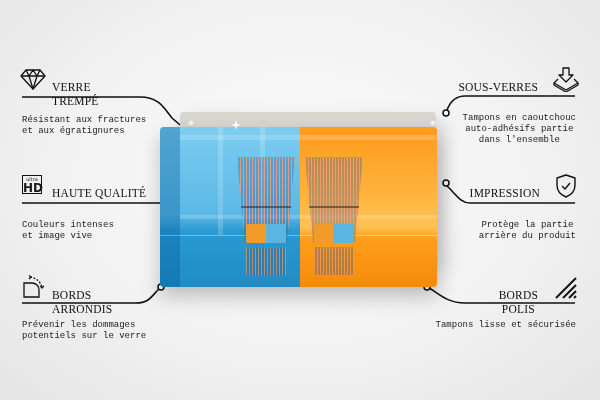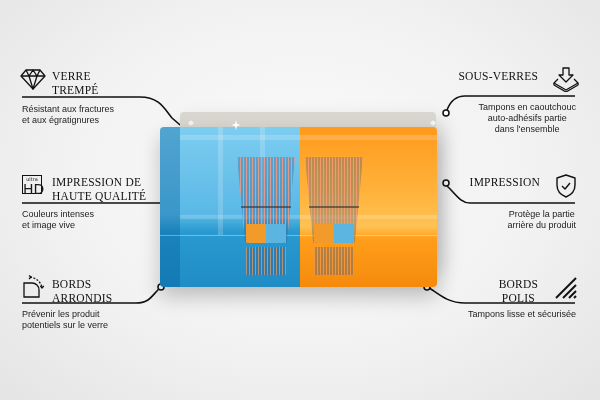--- a/index.html
+++ b/index.html
@@ -2,27 +2,27 @@
 <html><head>
 <meta charset="utf-8">
 <style>
   html, body { margin: 0; padding: 0; }
   body {
     width: 600px; height: 400px; overflow: hidden; position: relative;
     background: radial-gradient(ellipse at 50% 45%, #fbfbfb 0%, #f2f2f2 55%, #e4e4e4 100%);
     font-family: "DejaVu Serif", "Liberation Serif", serif;
     color: #1a1a1a;
   }
-  .abs { position: absolute; }
+  .abs { position: absolute; margin-top: 11px; }
   .title {
     font-family: "Liberation Serif", "DejaVu Serif", serif;
     font-size: 11.5px; line-height: 14px; letter-spacing: 0.2px; color: #111;
   }
   .desc {
-    font-family: Liberation Sans, sans-serif;
+    font-family: Liberation Mono, monospace;
     font-size: 9px; line-height: 11px; color: #222;
   }
   .right { text-align: center; }
   svg.connectors { position: absolute; left: 0; top: 0; width: 600px; height: 400px; pointer-events: none; }
 
   
   .back-plate {
     position: absolute; left: 180px; top: 112px; width: 256px; height: 152px;
     background: linear-gradient(180deg, #d8d6cf 0%, #cfccc4 100%);
     border-radius: 4px;
@@ -142,45 +142,44 @@
   <div>VERRE</div>
   <div>TREMPÉ</div>
 </div>
 <div class="abs desc" style="left:22px;top:104px">
   <div>Résistant aux fractures</div>
   <div>et aux égratignures</div>
 </div>
 
 <div class="icon" style="left:22px;top:175px;width:20px;height:19px;border:1.3px solid #111;box-sizing:border-box;text-align:center;font-family:'DejaVu Sans',sans-serif;line-height:1">
   <div style="font-size:5px;margin-top:1px">ultra</div>
-  <div style="font-size:14px;font-weight:normal">HD</div>
+  <div style="font-size:12px;font-weight:bold">HD</div>
 </div>
 <div class="abs title" style="left:52px;top:175px">
-  <div>IMPRESSION DE</div>
   <div>HAUTE QUALITÉ</div>
 </div>
 <div class="abs desc" style="left:22px;top:209px">
   <div>Couleurs intenses</div>
   <div>et image vive</div>
 </div>
 
 <svg class="icon" style="left:22px;top:275px;width:24px;height:24px" viewBox="0 0 24 24">
   <g fill="none" stroke="#111" stroke-width="1.3">
     <path d="M2 22 V8 H10 C14 8 17 11 17 15 V22 Z"></path>
     <path d="M8 2 C14 3 18 6 20 12" stroke-dasharray="2 1.5"></path>
     <path d="M7 0.5 L9 2 L7 4"></path>
     <path d="M18.5 11 L20 13 L21.8 11"></path>
   </g>
 </svg>
 <div class="abs title" style="left:52px;top:277px">
   <div>BORDS</div>
   <div>ARRONDIS</div>
 </div>
 <div class="abs desc" style="left:22px;top:309px">
-  <div>Prévenir les produit</div>
+  <div>Prévenir les dommages</div>
   <div>potentiels sur le verre</div>
 </div>
 
 <svg class="icon" style="left:553px;top:66px;width:26px;height:26px" viewBox="0 0 26 26">
   <g fill="none" stroke="#111" stroke-width="1.3" stroke-linejoin="round">
     <path d="M10 2 H16 V9 H20 L13 16 L6 9 H10 Z"></path>
     <path d="M5 13 L1 17 L13 24 L25 17 L21 13"></path>
     <path d="M1 17 V19 L13 26 L25 19 V17"></path>
   </g>
 </svg>

